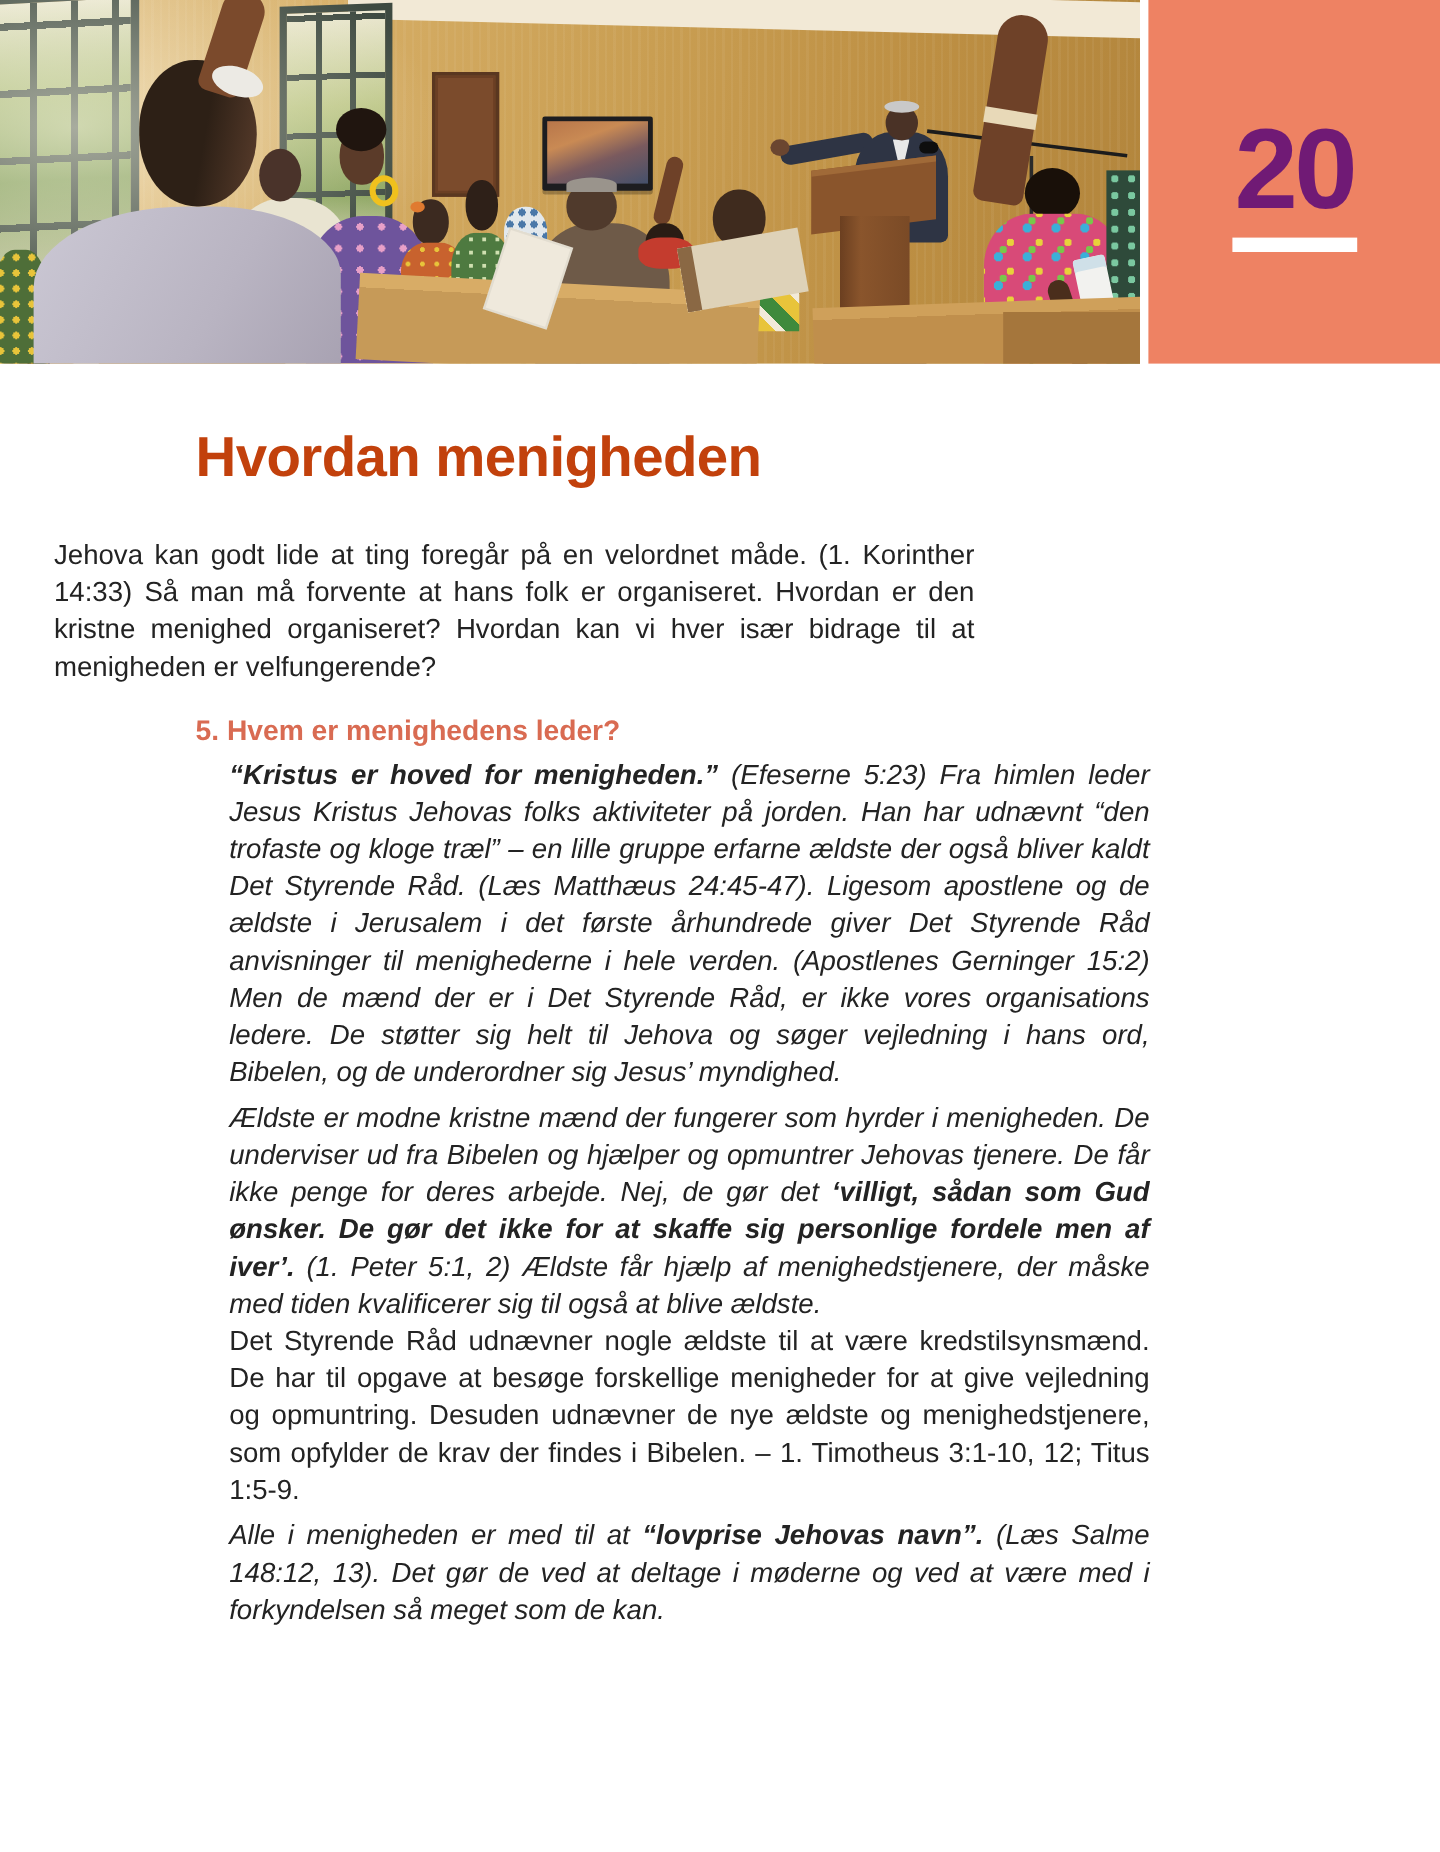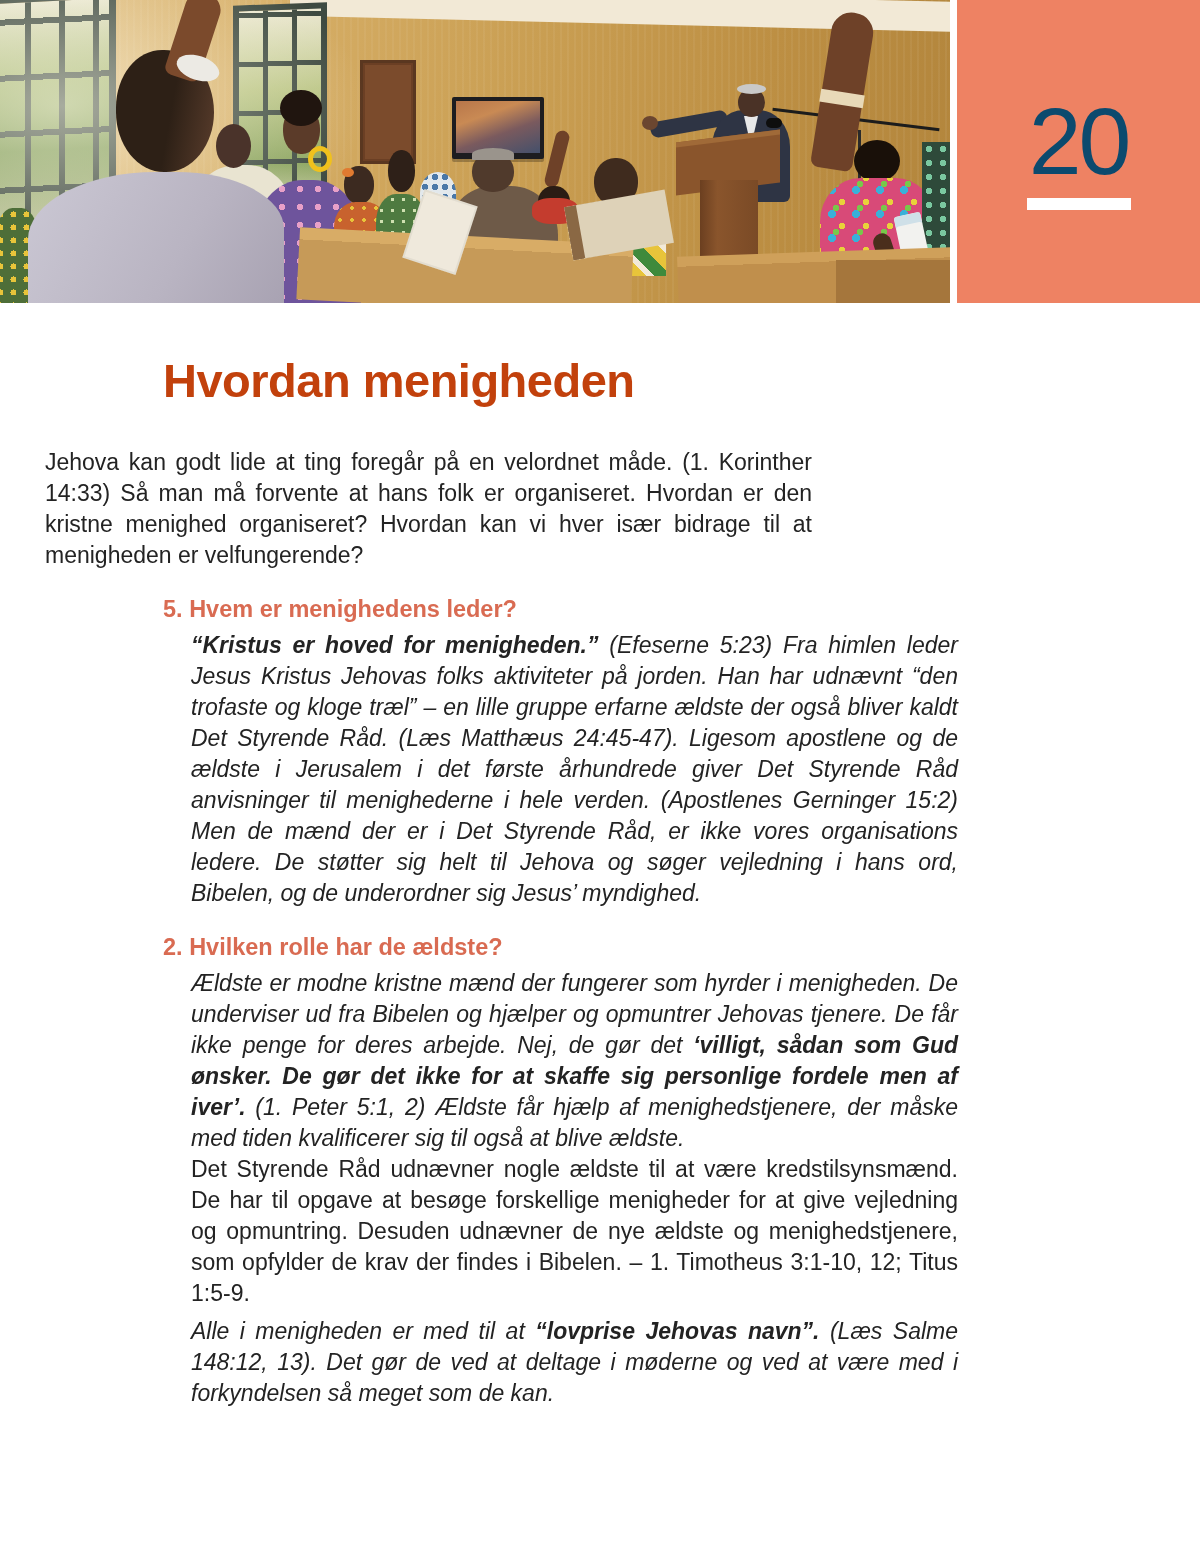--- a/index.html
+++ b/index.html
@@ -6,21 +6,21 @@
   .page{position:relative;width:1200px;height:1543px;background:#fff;overflow:hidden;
         font-family:"Liberation Sans",sans-serif;color:#232323;}
 
   
   .hero{display:flex;height:303px;}
   .photo{position:relative;flex:0 0 950px;height:303px;overflow:hidden;
          background:linear-gradient(100deg,#e2c289 0%,#d6ae66 28%,#c99e52 55%,#bd8f43 78%,#b2853c 100%);}
   .hero-gap{flex:0 0 7px;background:#fff;}
   .chapter{flex:1;background:var(--accent-block,#EE8263);display:flex;flex-direction:column;
            align-items:center;padding-top:94px;}
-  .chapter-number{font-size:95px;font-weight:400;color:#0c4a6e;line-height:1;letter-spacing:-3px;}
+  .chapter-number{font-size:95px;font-weight:700;color:#701a75;line-height:1;letter-spacing:-3px;}
   .chapter-underline{width:104px;height:12px;background:#fff;margin-top:9px;}
 
   
   .pe{position:absolute;}
   .wall-streaks{left:0;top:0;width:950px;height:303px;
      background:repeating-linear-gradient(90deg,rgba(255,255,255,.05) 0 2px,rgba(0,0,0,0) 2px 7px);}
   .ceiling{left:290px;top:-6px;width:680px;height:30px;background:#f2e9d6;transform:skewY(1.4deg);}
   .window-left{left:-10px;top:-6px;width:112px;height:240px;border:7px solid #3e4a41;
      background:
        repeating-linear-gradient(90deg,rgba(0,0,0,0) 0 28px,#3e4a41 28px 34px),
@@ -241,21 +241,20 @@
     <h1 class="title"><span>Hvordan menigheden</span><br></h1>
 
     <p class="para intro">Jehova kan godt lide at ting foregår på en velordnet måde. (1. Korinther 14:33) Så man må forvente at hans folk er organiseret. Hvordan er den kristne menighed organiseret? Hvordan kan vi hver især bidrage til at menigheden er velfungerende?</p>
 
     <section>
       <h2 class="q-heading">5. Hvem er menighedens leder?</h2>
       <p class="para after-heading"><span class="b">“Kristus er hoved for menigheden.”</span><span> (Efeserne 5:23) Fra himlen leder Jesus Kristus Jehovas folks aktiviteter på jorden. Han har udnævnt “den trofaste og kloge træl” – en lille gruppe erfarne ældste der også bliver kaldt Det Styrende Råd. (Læs Matthæus 24:45-47). Ligesom apostlene og de ældste i Jerusalem i det første århundrede giver Det Styrende Råd anvisninger til menighederne i hele verden. (Apostlenes Gerninger 15:2) Men de mænd der er i Det Styrende Råd, er ikke vores organisations ledere. De støtter sig helt til Jehova og søger vejledning i hans ord, Bibelen, og de underordner sig Jesus’ myndighed.</span></p>
     </section>
 
     <section>
-      <h2 class="q-heading">2. Hvilken rolle har de ældste?</h2>
       <p class="para after-heading"><span>Ældste er modne kristne mænd der fungerer som hyrder i menigheden. De underviser ud fra Bibelen og hjælper og opmuntrer Jehovas tjenere. De får ikke penge for deres arbejde. Nej, de gør det </span><span class="b">‘villigt, sådan som Gud ønsker. De gør det ikke for at skaffe sig personlige fordele men af iver’.</span><span> (1. Peter 5:1, 2) Ældste får hjælp af menighedstjenere, der måske med tiden kvalificerer sig til også at blive ældste.</span></p>
       <p class="para follow-para"><span>Det Styrende Råd udnævner nogle ældste til at være kredstilsynsmænd. De har til opgave at besøge forskellige menigheder for at give vejledning og opmuntring. Desuden udnævner de nye ældste og menighedstjenere, som opfylder de krav der findes i Bibelen. – 1. Timotheus 3:1-10, 12; Titus 1:5-9.</span></p>
     </section>
 
     <section>
       <p class="para after-heading"><span>Alle i menigheden er med til at </span><span class="b">“lovprise Jehovas navn”.</span><span> (Læs Salme 148:12, 13). Det gør de ved at deltage i møderne og ved at være med i forkyndelsen så meget som de kan.</span></p>
     </section>
   </main>
 
 </div>

